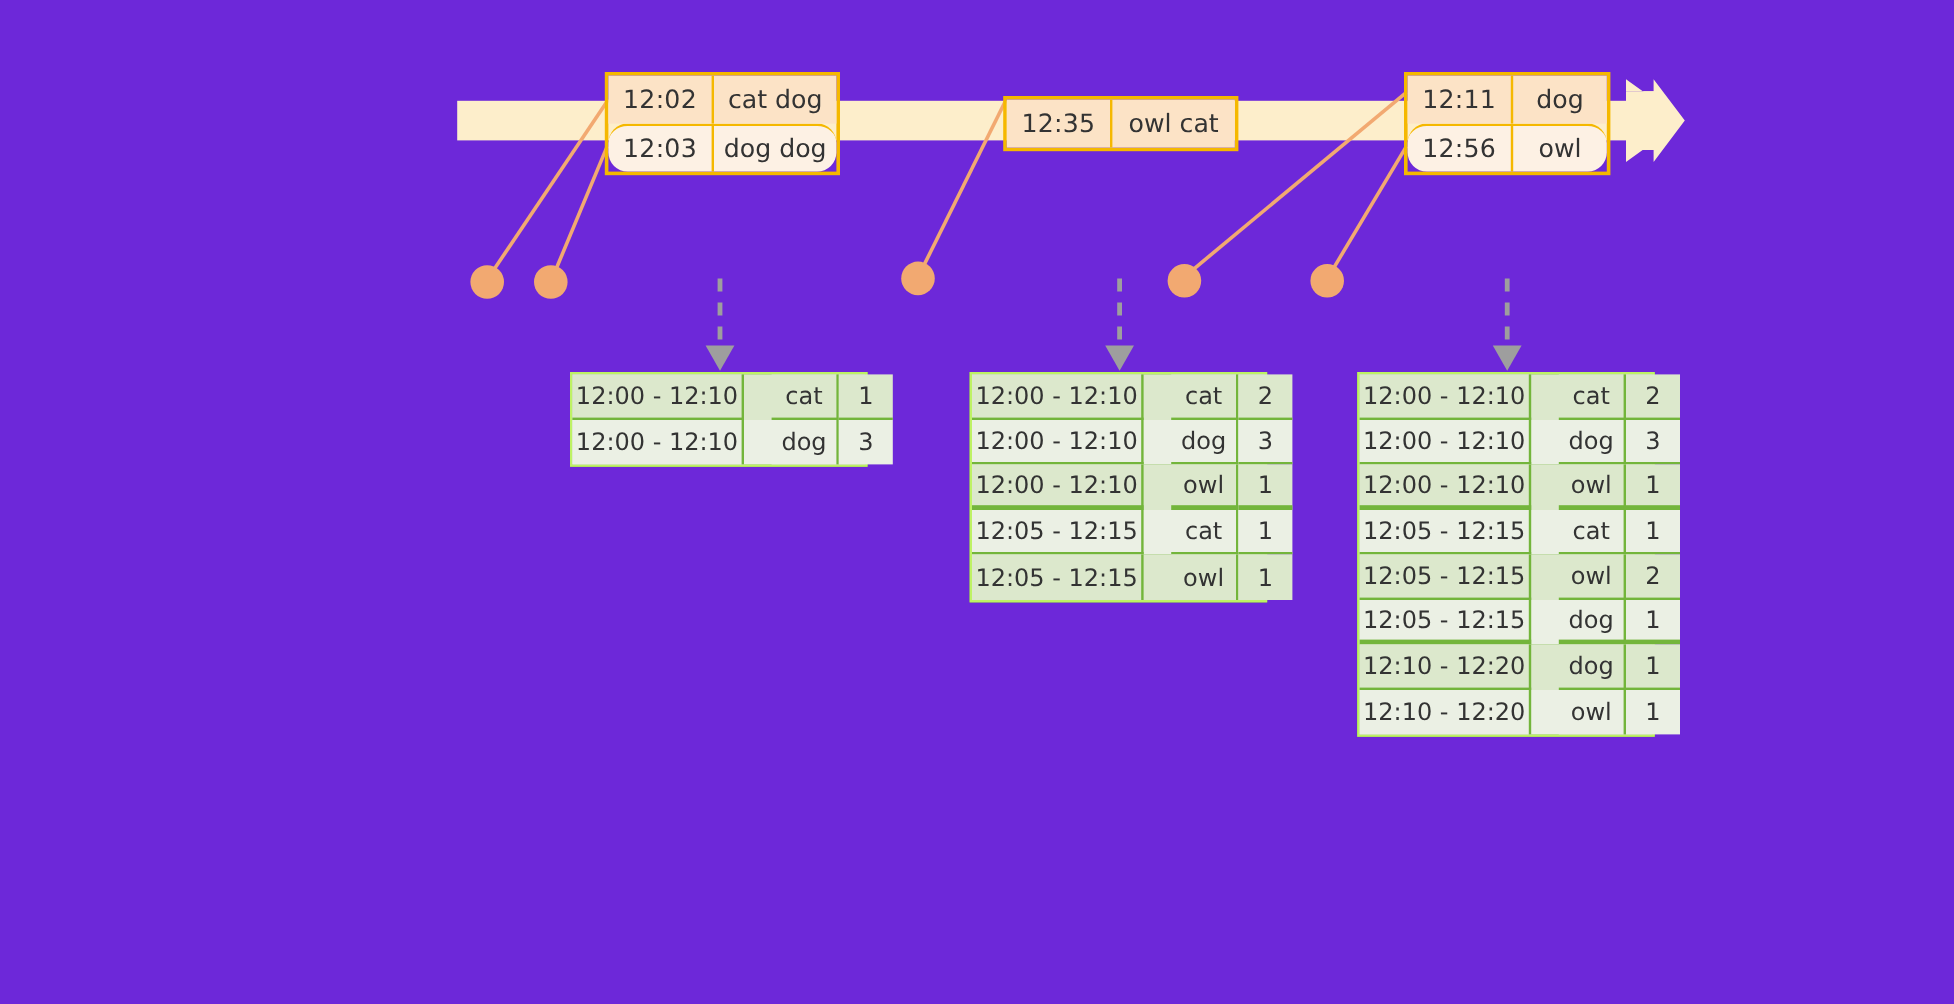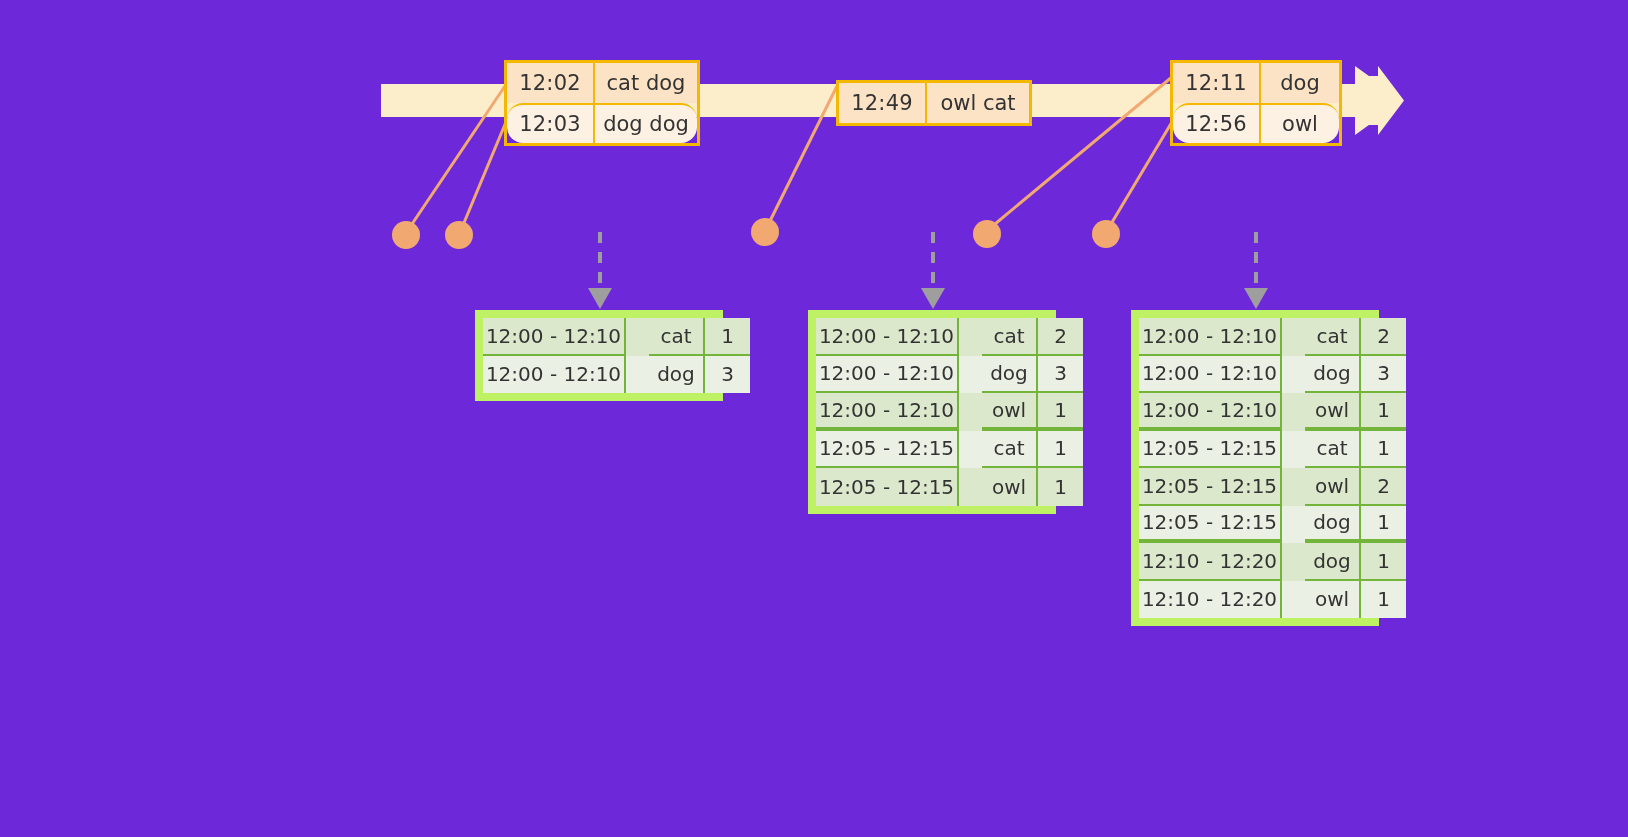--- a/index.html
+++ b/index.html
@@ -64,21 +64,21 @@
     align-items: center;
     justify-content: center;
     box-sizing: border-box;
     font-size: 21px;
     color: #333333;
   }
 
   
   .gtable {
     position: absolute;
-    border: 8px solid #bef264;
+    border: 2px solid #bef264;
     box-sizing: border-box;
     background: #73B53B;
     z-index: 5;
   }
   .grow {
     display: flex;
     height: 37.5px;
     box-sizing: border-box;
   }
   .grow.band-0 { background: #DCE8CC; }
@@ -147,21 +147,21 @@
       <div class="evt-words">cat dog</div>
     </div>
     <div class="evt-row shade-b">
       <div class="evt-time">12:03</div>
       <div class="evt-words">dog dog</div>
     </div>
   </div>
 
   <div class="evt-group" style="left:836px; top:80px; width:196px;">
     <div class="evt-row shade-a">
-      <div class="evt-time">12:49</div>
+      <div class="evt-time">12:35</div>
       <div class="evt-words">owl cat</div>
     </div>
   </div>
 
   <div class="evt-group" style="left:1170px; top:60px; width:172px;">
     <div class="evt-row shade-a">
       <div class="evt-time">12:11</div>
       <div class="evt-words">dog</div>
     </div>
     <div class="evt-row shade-b">

